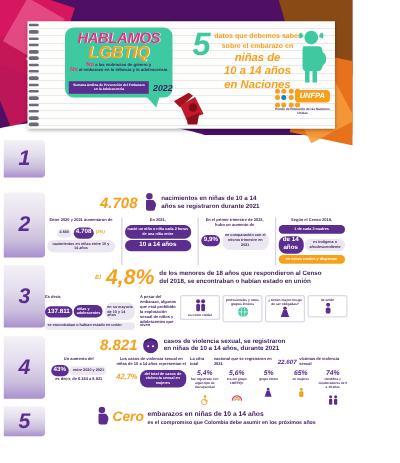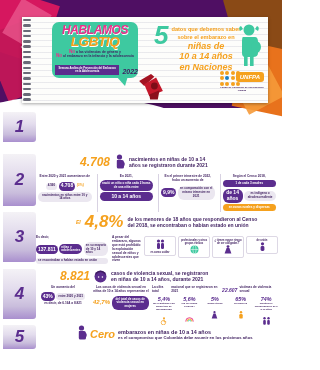--- a/index.html
+++ b/index.html
@@ -348,21 +348,21 @@
     </div>
   </div>
 
   <div class="sec" style="height:56px;">
     <div class="numcol">
       <div class="numbox" style="height:50px;">
         <span class="numtxt">4</span>
       </div>
     </div>
     <div class="body">
-      <div class="headline" style="padding-left:24px;">
+      <div class="headline" style="padding-left:24px;margin-left:20px;">
         <span class="hl s4-num">8.821</span>
         <svg width="13" height="13" viewBox="0 0 13 13">
           <circle cx="6.5" cy="6.5" r="6" fill="#5b2d8e"></circle>
           <path d="M1.5 5 Q6.5 -1 11.5 5 L11.5 3 Q6.5 -1.5 1.5 3z" fill="#3d1d5e"></path>
           <circle cx="4.6" cy="7" r=".8" fill="#fff"></circle>
             <circle cx="8.4" cy="7" r=".8" fill="#fff"></circle>
         </svg>
         <div>
           <div class="hl-txt">casos de violencia sexual, se registraron</div>
           <div class="hl-txt">en niñas de 10 a 14 años, durante 2021</div>

